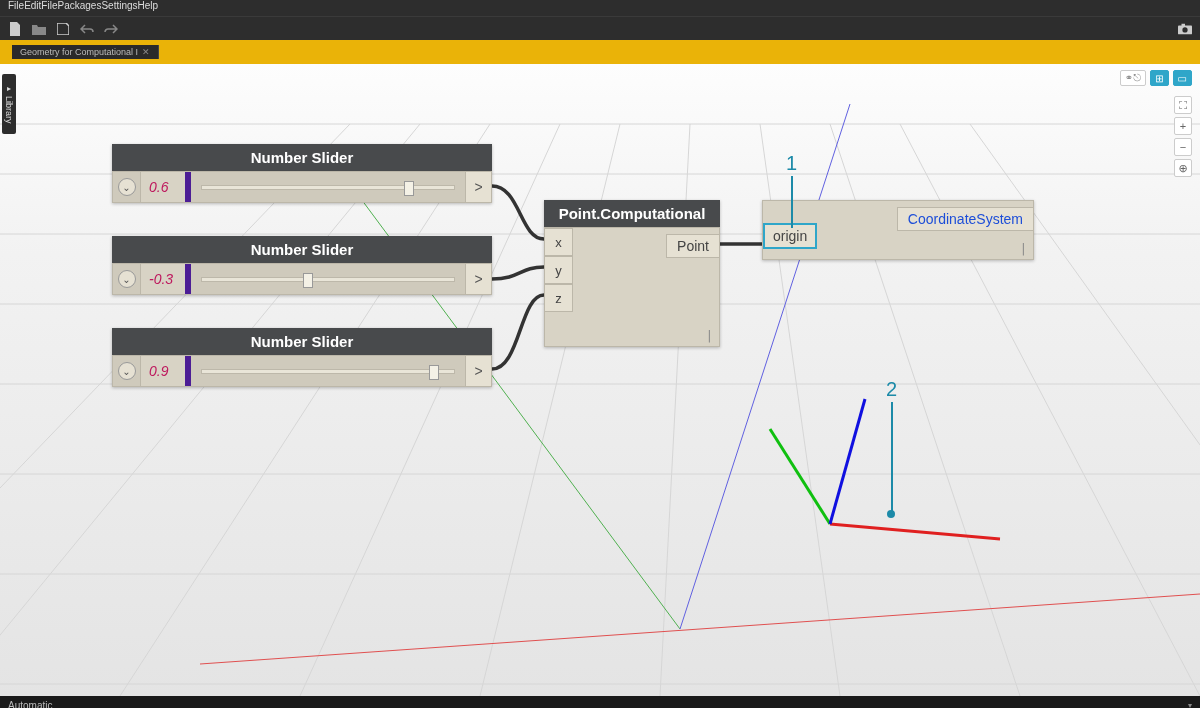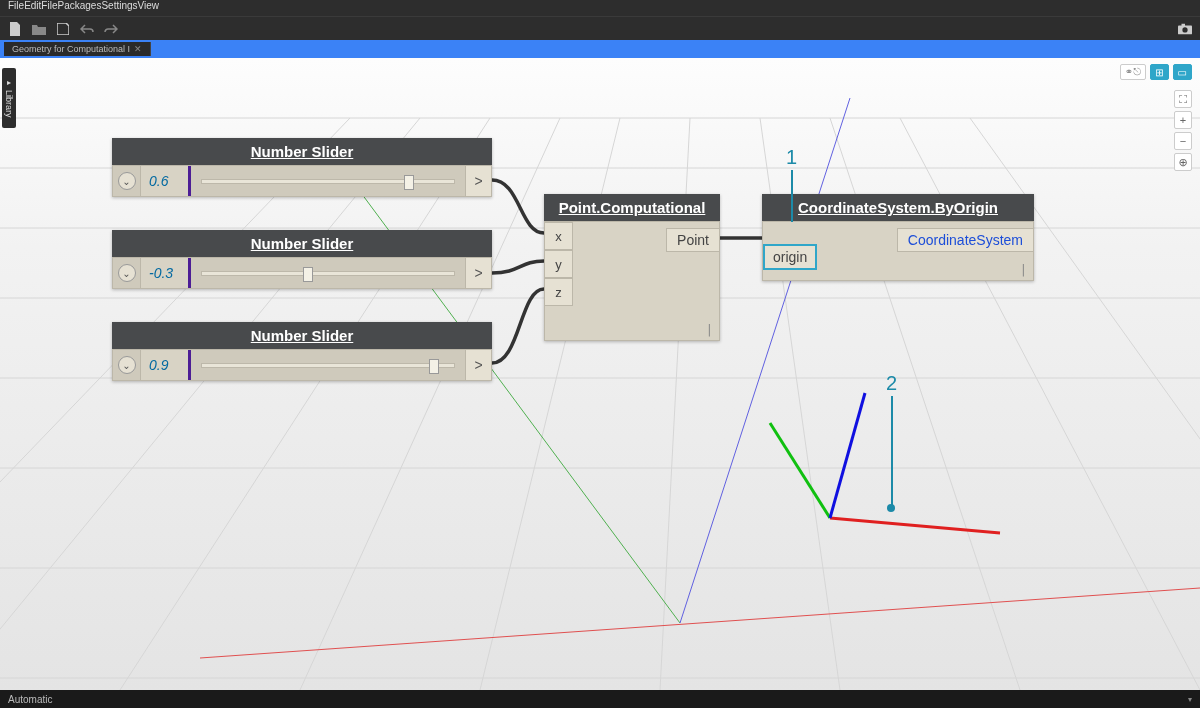--- a/index.html
+++ b/index.html
@@ -2,44 +2,44 @@
 <html><head>
 <meta charset="utf-8">
 <style>
   * { box-sizing: border-box; margin: 0; padding: 0; font-family: "Segoe UI", Arial, sans-serif; }
   html, body { width: 1200px; height: 708px; overflow: hidden; background: #2d2d2d; }
   .menubar { height: 16px; background: #2d2d2d; display: flex; align-items: flex-start; padding: 0 8px; font-size: 10px; color: #ddd; }
   .menubar span { cursor: pointer; }
   .toolbar { height: 24px; background: #2d2d2d; display: flex; align-items: center; padding: 0 8px; gap: 10px; border-top: 1px solid #3a3a3a; }
   .toolbar .icon { width: 14px; height: 14px; display: flex; align-items: center; justify-content: center; cursor: pointer; color: #ccc; }
   .toolbar .spacer { flex: 1; }
-  .tabbar { height: 18px; background: #3b82f6; display: flex; align-items: center; padding-left: 4px; }
+  .tabbar { height: 24px; background: #eab308; display: flex; align-items: center; padding-left: 12px; }
   .tab { background: #2a2a2a; color: #bbb; font-size: 9px; padding: 2px 8px; border-right: 1px solid #444; display: flex; align-items: center; gap: 4px; cursor: pointer;}
   .tab .close { color:#888; font-size:9px; }
   .workspace { position: relative; width: 1200px; height: 632px; background: linear-gradient(#fdfdfd 0%, #f2f2f2 30%, #e4e4e4 100%); overflow: hidden; }
   
   .floor { position:absolute; inset:0; }
   .floor svg { width:100%; height:100%; }
   
   .library-tab { position: absolute; left: 2px; top: 10px; width: 14px; height: 60px; background: #2d2d2d; color: #ddd; font-size: 9px; writing-mode: vertical-rl; text-align: center; display:flex; align-items:center; justify-content:center; cursor:pointer; border-radius:2px;}
   .library-tab .arrow { font-size:8px; margin-bottom:3px;}
   
   .tr-controls { position:absolute; right:8px; top:6px; display:flex; gap:4px; }
   .tr-btn { background:#fff; border:1px solid #ccc; border-radius:2px; padding:1px 4px; font-size:10px; color:#888; cursor:pointer; display:flex; align-items:center; gap:2px;}
   .tr-btn.active { background:#2fa6c9; color:#fff; border-color:#2fa6c9;}
   .zoom-col { position:absolute; right:8px; top:32px; display:flex; flex-direction:column; gap:3px; }
   .zoom-btn { width:18px; height:18px; background:#fff; border:1px solid #ccc; border-radius:2px; font-size:11px; color:#666; display:flex; align-items:center; justify-content:center; cursor:pointer;}
   
   .node { position:absolute; box-shadow: 0 1px 3px rgba(0,0,0,.25); }
-  .node-header { background:#484a4c; color:#fff; font-size:15px; font-weight:600; text-align:center; padding:5px 10px;text-decoration:underline; }
+  .node-header { background:#484a4c; color:#fff; font-size:15px; font-weight:600; text-align:center; padding:5px 10px; }
   .node-body { background:#d8d3c5; border:1px solid #bcb7a9; position:relative;}
   .slider-row { display:flex; align-items:stretch; height:30px;}
   .chevron { width:28px; display:flex; align-items:center; justify-content:center; background:#cfcabc; border-right:1px solid #bcb7a9; cursor:pointer;}
   .chevron-circle { width:18px; height:18px; border-radius:50%; border:1px solid #999; display:flex; align-items:center; justify-content:center; font-size:10px; color:#555; background:#e6e1d3;}
-  .value { width:50px; display:flex; align-items:center; padding-left:8px; font-style:italic; font-size:14px; color:#0369a1; border-right:3px solid #4c1d95;text-align:right;}
+  .value { width:50px; display:flex; align-items:center; padding-left:8px; font-style:italic; font-size:14px; color:#be185d; border-right:6px solid #4c1d95;text-align:right;}
   .track-wrap { flex:1; display:flex; align-items:center; padding:0 10px; background:#cfcabc;}
   .track { flex:1; height:5px; background:#e9e5d8; border:1px solid #bdb8aa; position:relative;}
   .thumb { position:absolute; top:-5px; width:10px; height:15px; background:#f4f1e6; border:1px solid #999;}
   .out-btn { width:26px; display:flex; align-items:center; justify-content:center; background:#e6e1d3; border-left:1px solid #bcb7a9; font-size:14px; color:#555; cursor:pointer;}
   .pbc-body { display:flex; height:120px;}
   .pbc-inputs { width:28px; display:flex; flex-direction:column;}
   .pbc-inputs .port { height:28px; display:flex; align-items:center; justify-content:center; background:#e6e1d3; border:1px solid #bcb7a9; border-left:none; font-size:13px; color:#444; cursor:pointer;}
   .pbc-mid { flex:1; position:relative;margin-left:24px;}
   .pbc-out { position:absolute; right:0; top:6px; background:#e6e1d3; border:1px solid #bcb7a9; border-right:none; padding:3px 10px; font-size:14px; color:#444; cursor:pointer;}
   .lacing { position:absolute; right:6px; bottom:3px; font-size:12px; color:#888; font-family: monospace;}
@@ -61,21 +61,21 @@
 </style>
 </head>
 <body>
 
 <div class="menubar">
   <span>File</span>
   <span>Edit</span>
   <span>File</span>
   <span>Packages</span>
   <span>Settings</span>
-  <span>View</span>
+  <span>Help</span>
 </div>
 
 <div class="toolbar">
   <div class="icon">
       <svg width="12" height="14" viewBox="0 0 12 14">
         <path d="M1 0h7l3 3v11H1z" fill="#ccc"></path>
       </svg>
     </div>
   <div class="icon">
       <svg width="14" height="12" viewBox="0 0 14 12">
@@ -244,21 +244,20 @@
         <div class="port">z</div>
       </div>
       <div class="pbc-mid">
         <div class="pbc-out">Point</div>
         <div class="lacing">|</div>
       </div>
     </div>
   </div>
 
   <div class="node" style="left:762px; top:136px; width:272px;">
-    <div class="node-header">CoordinateSystem.ByOrigin</div>
     <div class="node-body cs-body">
       <div class="cs-in">
         <div class="port">origin</div>
       </div>
       <div class="cs-out">
         <div class="port">CoordinateSystem</div>
         <div class="lacing">|</div>
       </div>
     </div>
   </div>

